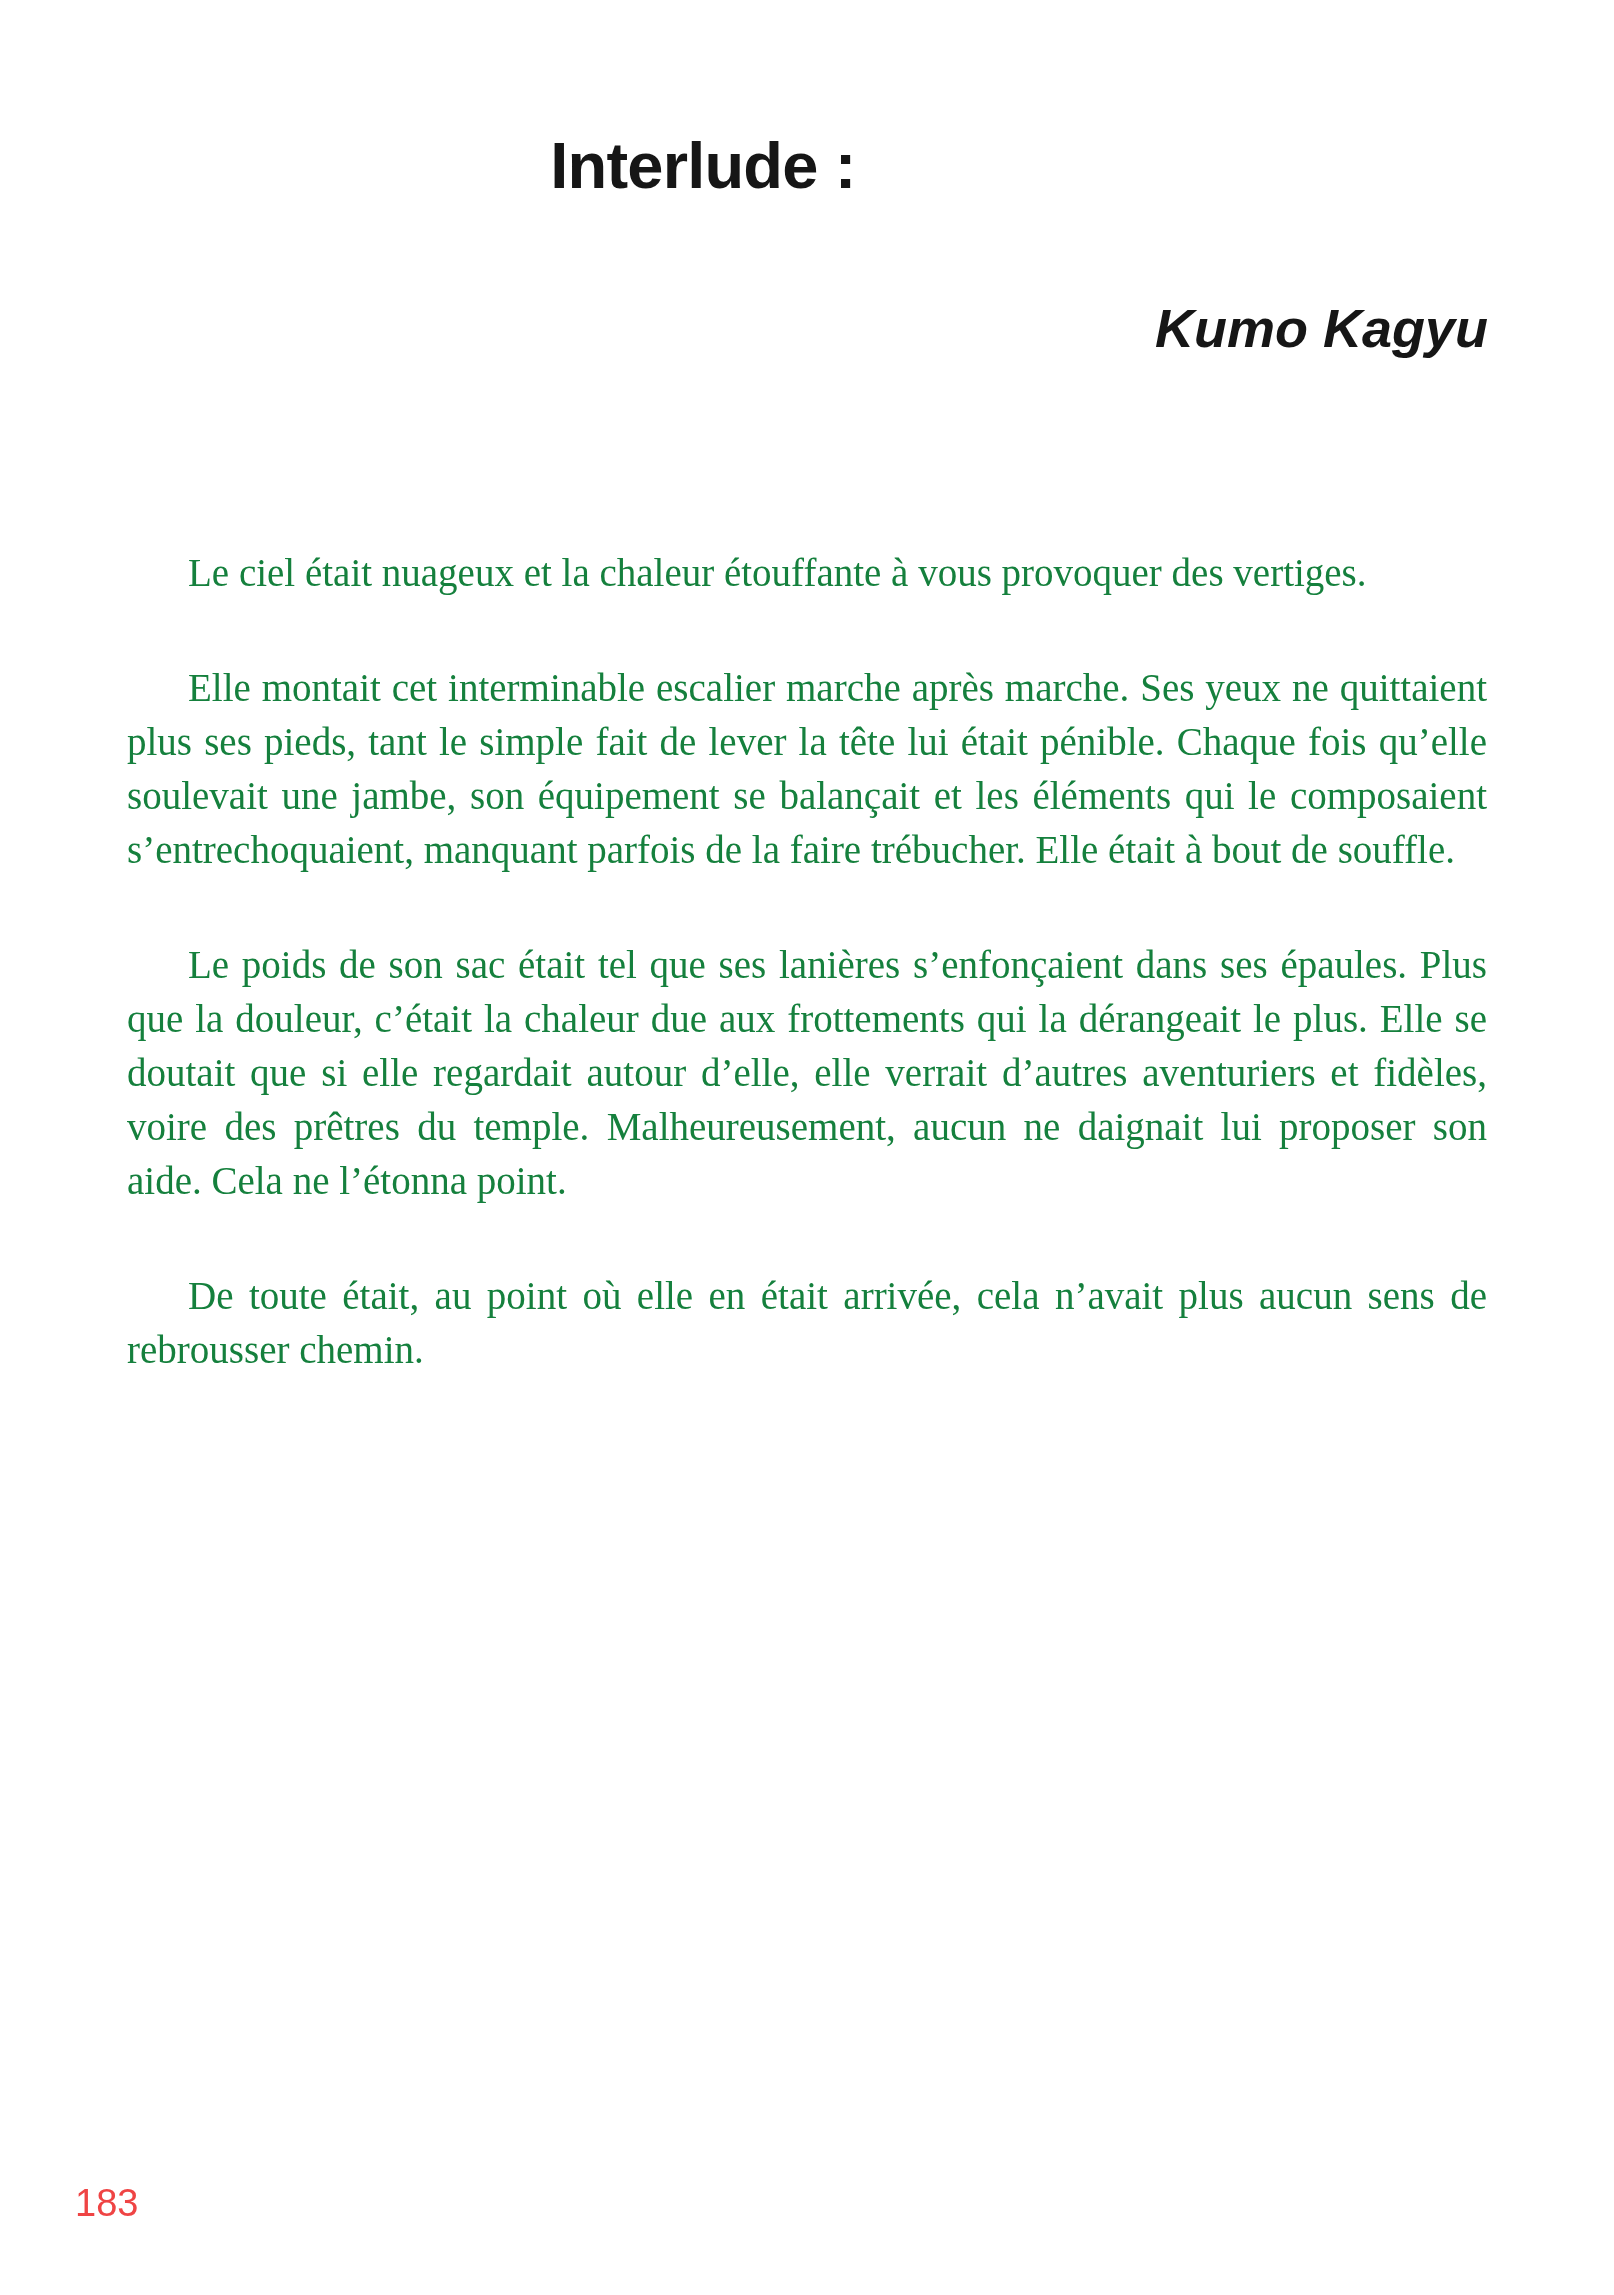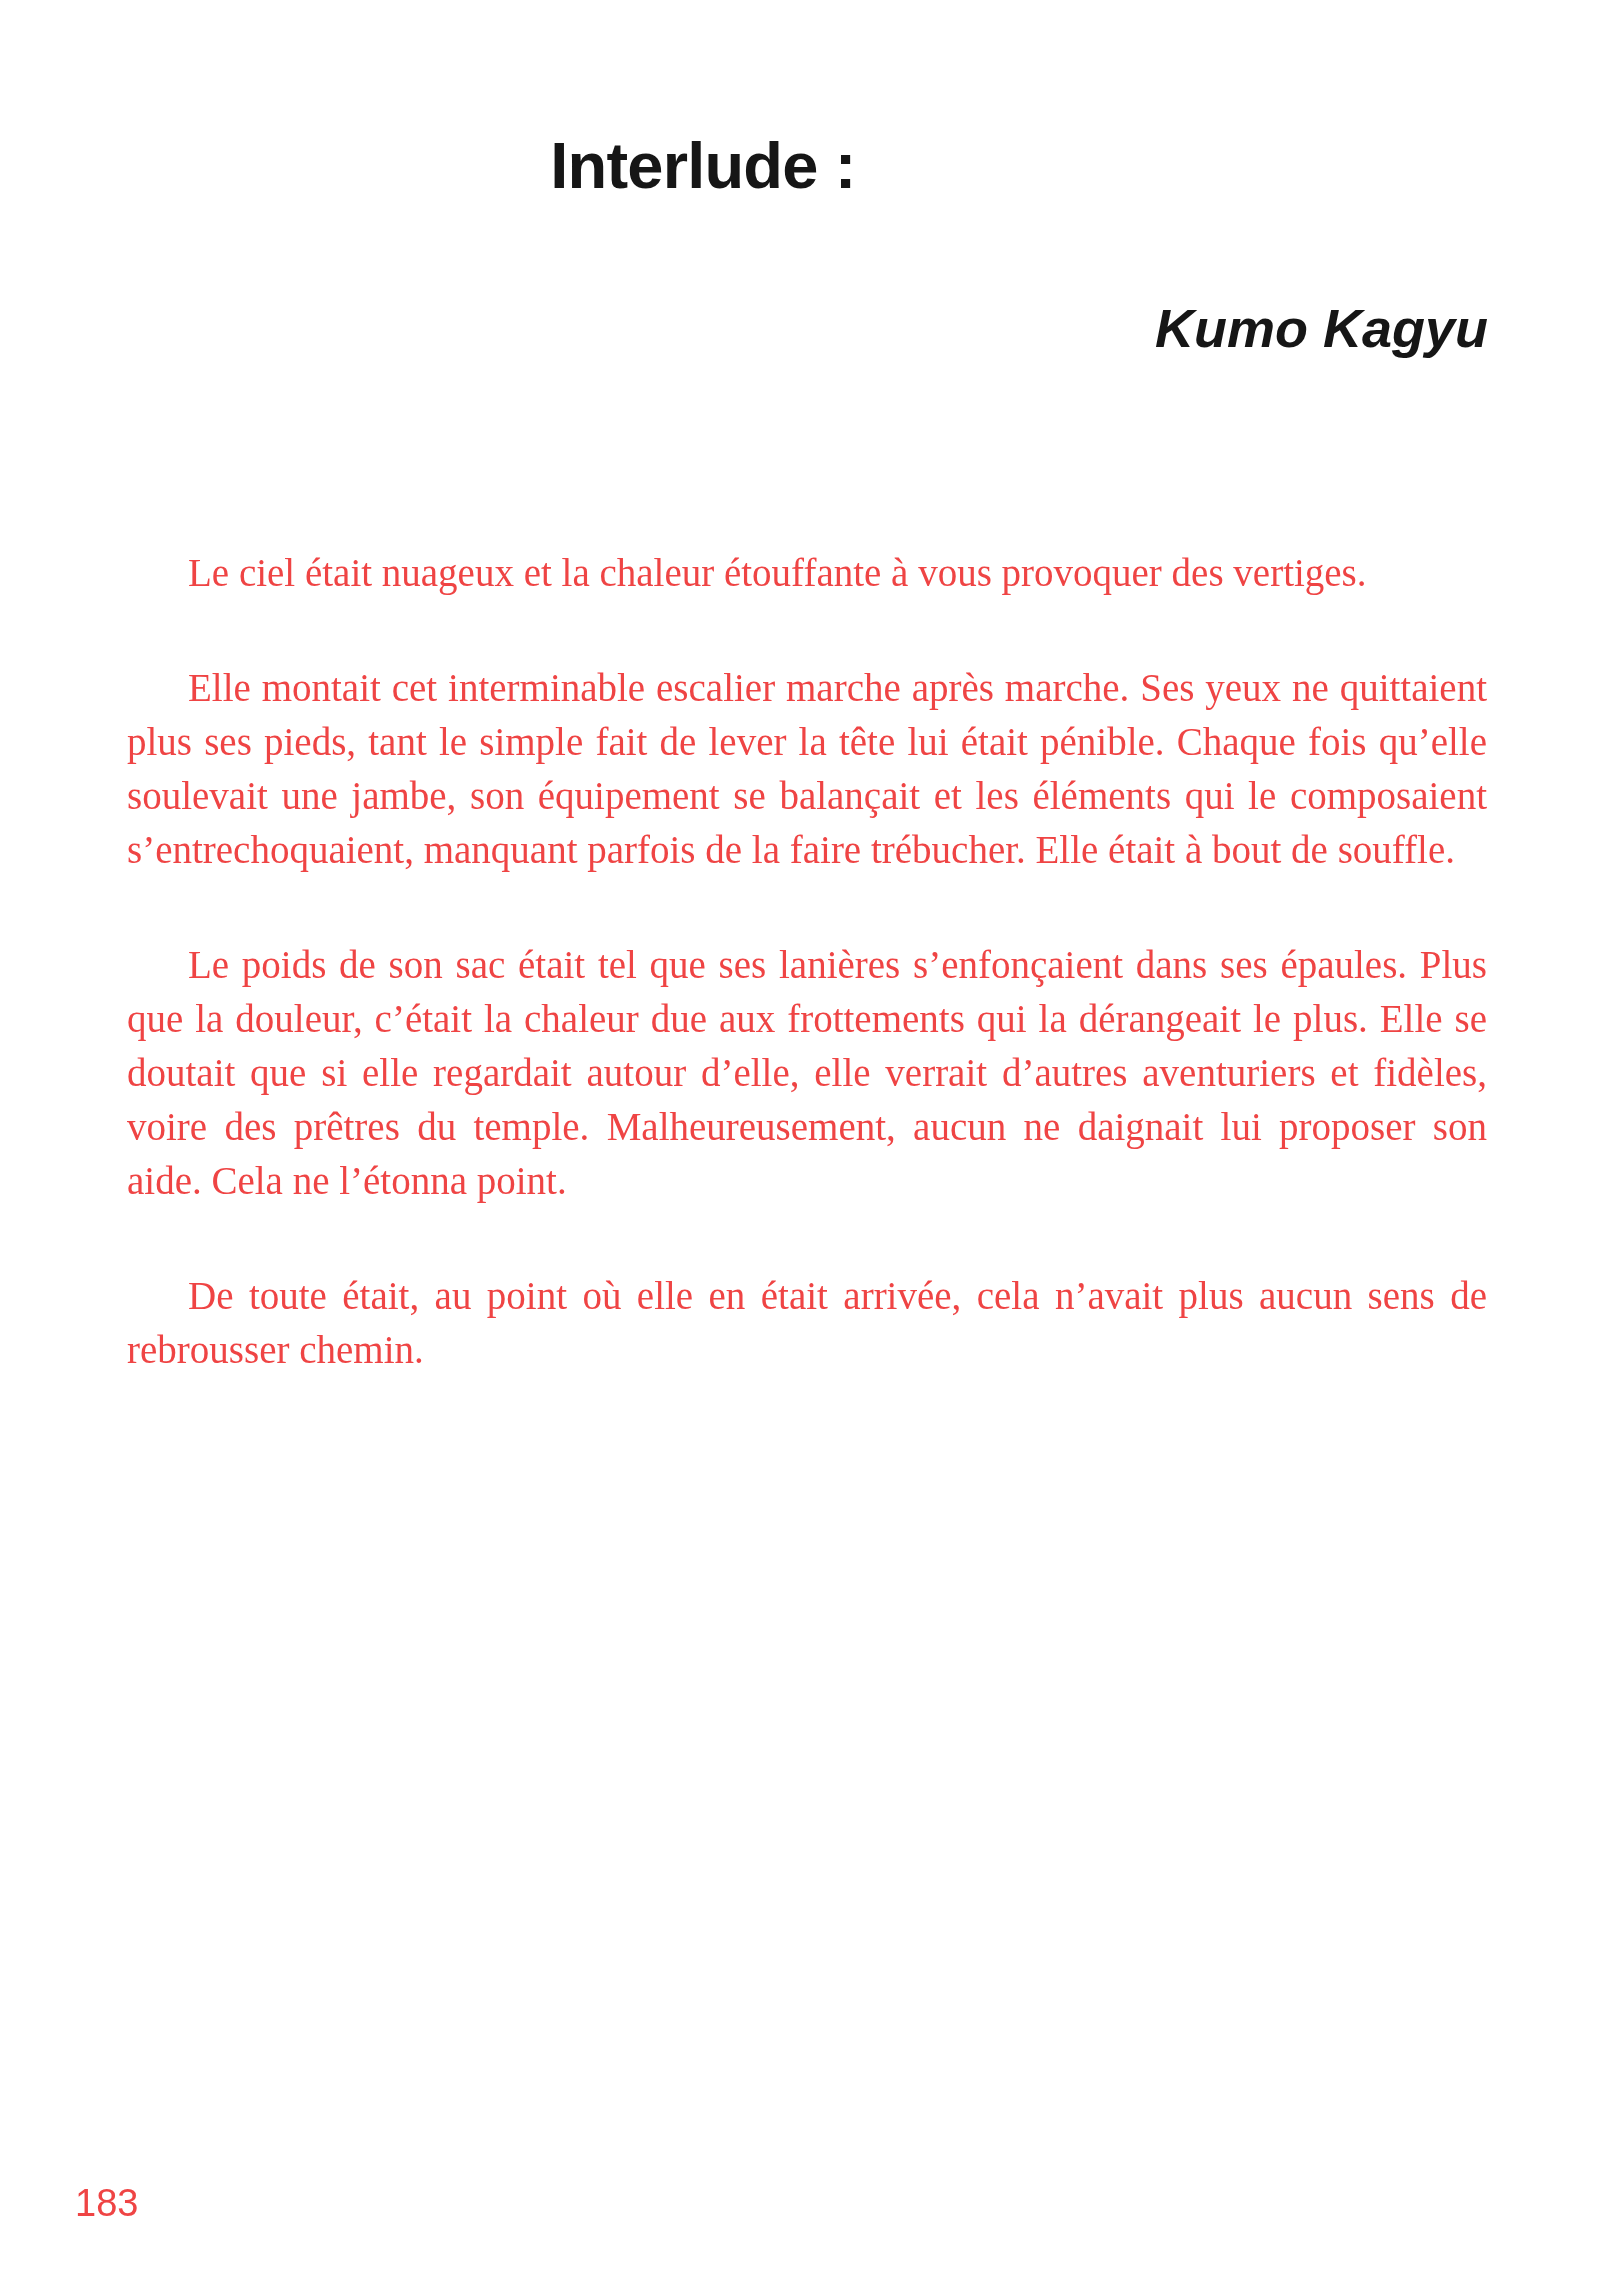--- a/index.html
+++ b/index.html
@@ -47,21 +47,21 @@
   }
   .body-text {
     position: absolute;
     top: 546px;
     left: 127px;
     width: 1360px;
     font-family: "Liberation Serif", serif;
     font-size: 39px;
     line-height: 54px;
     text-align: justify;
-    color: #ef4444;
+    color: #15803d;
   }
   .body-text p {
     margin: 0 0 61px 0;
     text-indent: 61px;
   }
   .page-number {
     position: absolute;
     left: 75px;
     top: 2182px;
     font-family: "Liberation Sans", sans-serif;

